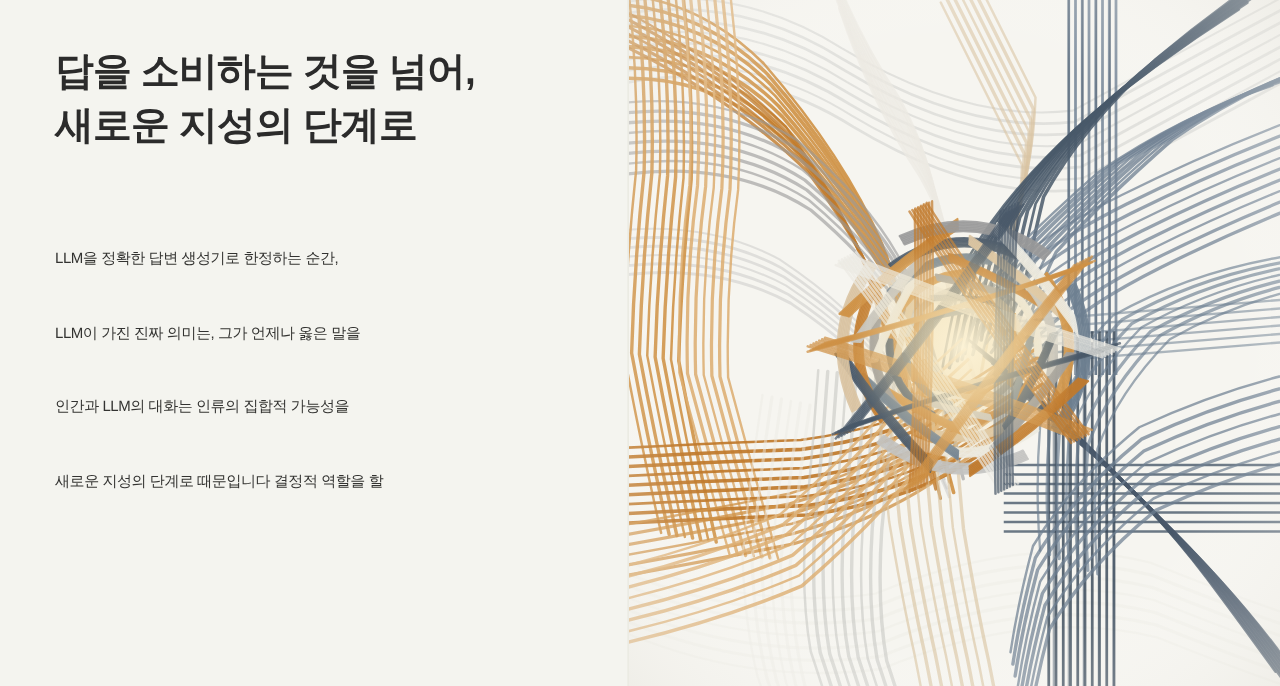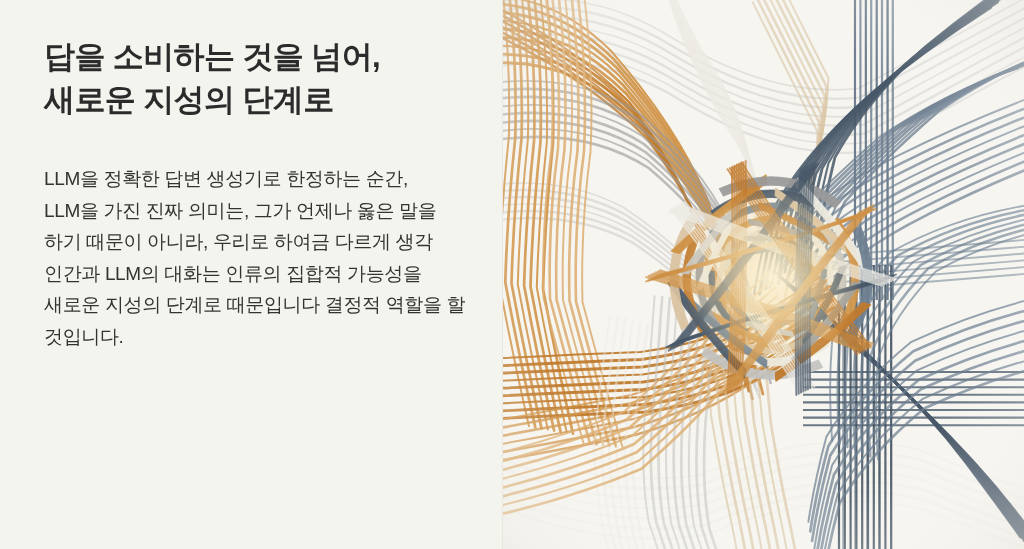--- a/index.html
+++ b/index.html
@@ -39,25 +39,26 @@
     color: #2b2b2b;
     white-space: pre-line;
   }
   #body-copy {
     position: absolute;
     left: 44px;
     top: 163px;
     width: 450px;
   }
   .body-line {
-    font-size: 19px;
+    font-size: 12px;
     line-height: 31.6px;
     color: #333331;
     letter-spacing: -0.35px;
     white-space: pre;
+    margin-top: 28px;
   }
 
   
   #artwork-panel {
     position: absolute;
     left: 503px;
     top: 0;
     width: 521px;
     height: 549px;
     overflow: hidden;
@@ -84,25 +85,23 @@
 
 <div id="slide">
 
   <div id="text-panel">
 
     <div id="page-title">답을 소비하는 것을 넘어,
 새로운 지성의 단계로</div>
 
     <div id="body-copy">
       <div class="body-line">LLM을 정확한 답변 생성기로 한정하는 순간,</div>
-      <div class="body-line">LLM을 가진 진짜 의미는, 그가 언제나 옳은 말을</div>
-      <div class="body-line">하기 때문이 아니라, 우리로 하여금 다르게 생각</div>
+      <div class="body-line">LLM이 가진 진짜 의미는, 그가 언제나 옳은 말을</div>
       <div class="body-line">인간과 LLM의 대화는 인류의 집합적 가능성을</div>
       <div class="body-line">새로운 지성의 단계로 때문입니다 결정적 역할을 할</div>
-      <div class="body-line">것입니다.</div>
     </div>
   </div>
 
   <div id="panel-divider"></div>
 
   <div id="artwork-panel">
     <svg id="artwork-svg" viewBox="0 0 521 549" preserveAspectRatio="xMidYMid slice">
       <defs>
         <radialGradient id="glowGrad" cx="50%" cy="50%" r="50%">
           <stop offset="0%" stop-color="#fdf3d6" stop-opacity="0.97"></stop>

